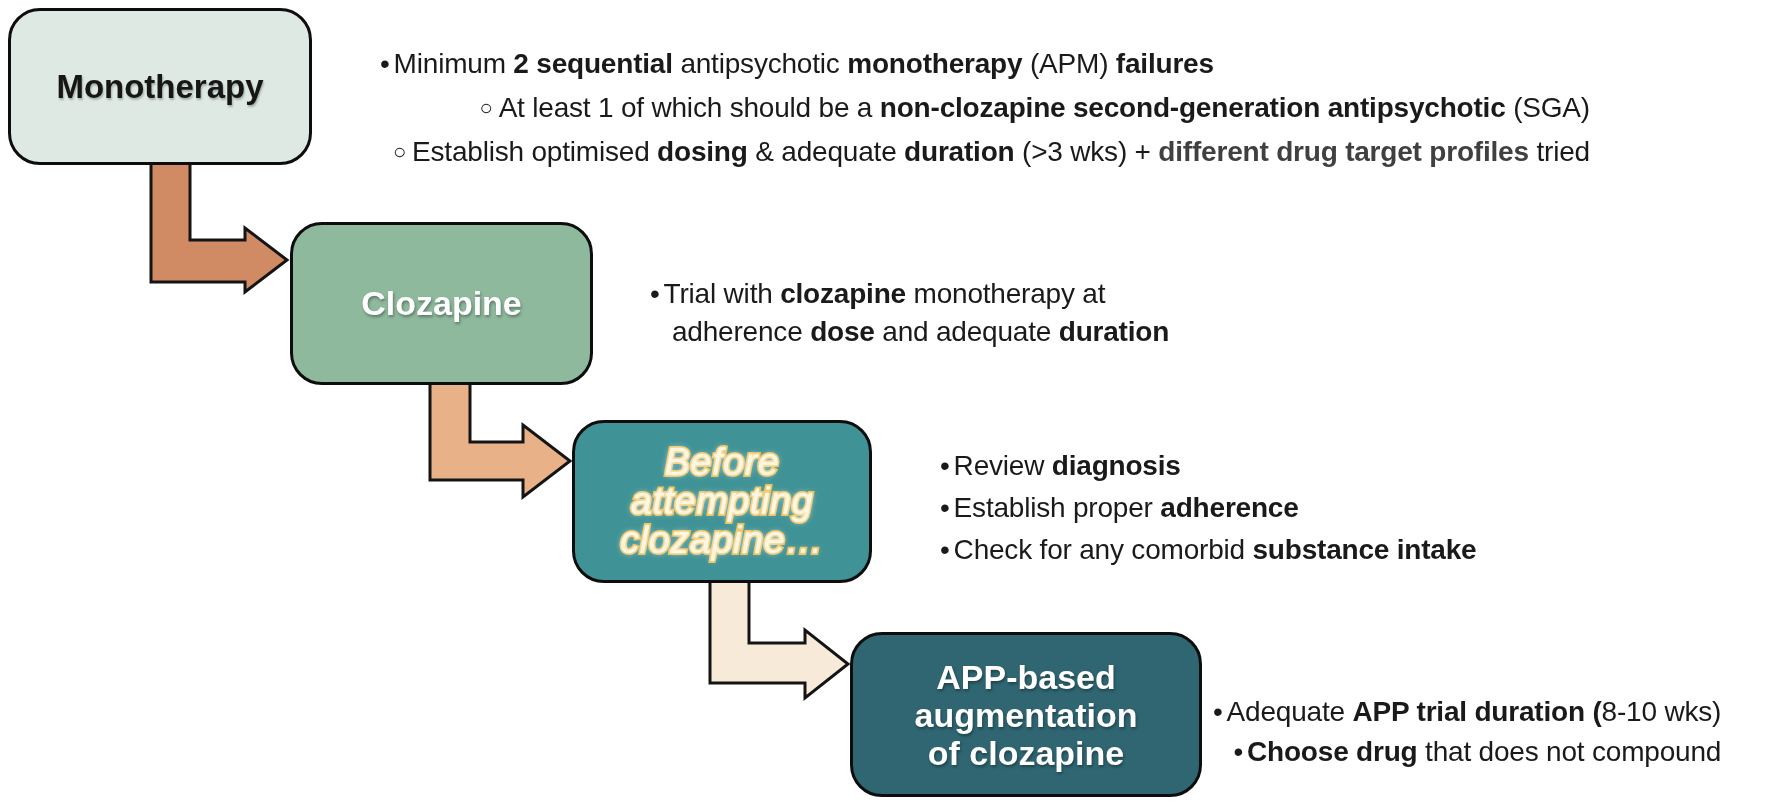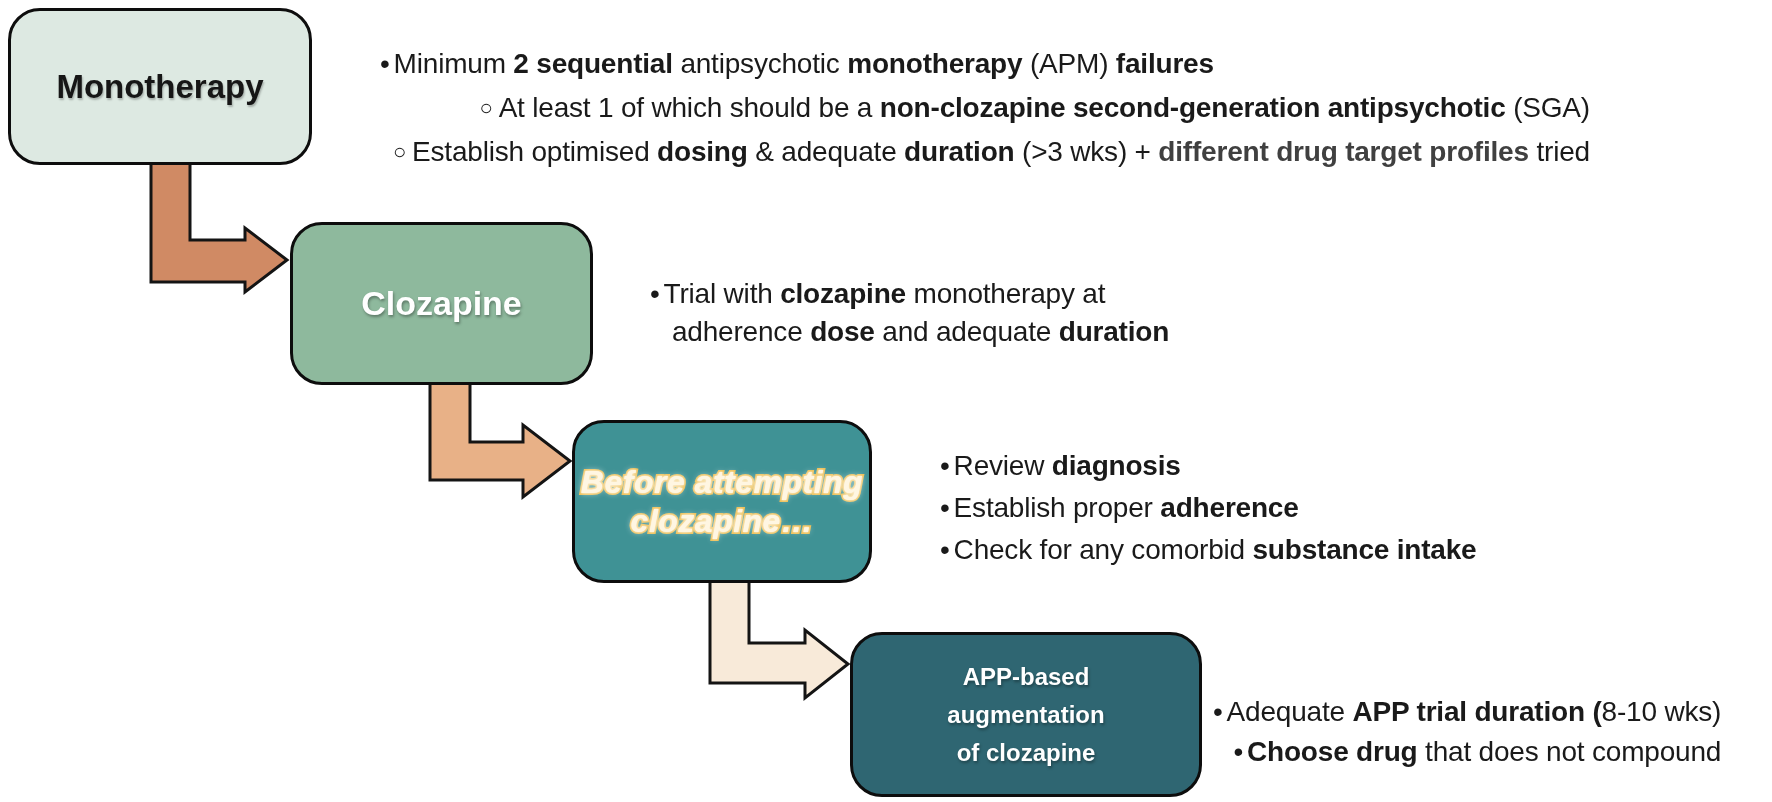--- a/index.html
+++ b/index.html
@@ -13,23 +13,23 @@
     display:flex;flex-direction:column;align-items:center;justify-content:center;
     text-align:center;box-sizing:border-box;
   }
   #box1{left:8px;top:8px;width:304px;height:157px;}
   #box2{left:290px;top:222px;width:303px;height:163px;}
   #box3{left:572px;top:420px;width:300px;height:163px;}
   #box4{left:850px;top:632px;width:352px;height:165px;}
   .step-label{font-weight:700;}
   #box1 .step-label{font-size:33px;color:#161616;text-shadow:1px 2px 2px rgba(0,0,0,0.25);}
   #box2 .step-label{font-size:34px;color:#ffffff;text-shadow:1px 2px 3px rgba(0,0,0,0.35);}
-  #box4 .line{font-size:24px;line-height:38px;font-weight:700;color:#ffffff;text-shadow:1px 2px 3px rgba(0,0,0,0.35);}
+  #box4 .line{font-size:34px;line-height:38px;font-weight:700;color:#ffffff;text-shadow:1px 2px 3px rgba(0,0,0,0.35);}
   #box3 .line{
-    font-size:32px;line-height:39px;font-weight:700;font-style:italic;
+    font-size:38px;line-height:39px;font-weight:400;font-style:italic;
     color:#fff6e2;-webkit-text-stroke:4px #eebd4d;paint-order:stroke fill;
     text-shadow:0 0 6px rgba(255,255,255,0.85),0 0 2px rgba(255,255,255,0.9);
     letter-spacing:0.5px;
   }
   
   #arrows{position:absolute;left:0;top:0;width:1772px;height:802px;}
   
   .tb{position:absolute;font-size:28px;letter-spacing:-0.2px;white-space:nowrap;color:#1a1a1a;}
   #tb1{left:380px;top:42px;line-height:44px;}
   #tb2{left:650px;top:275px;line-height:38px;}

